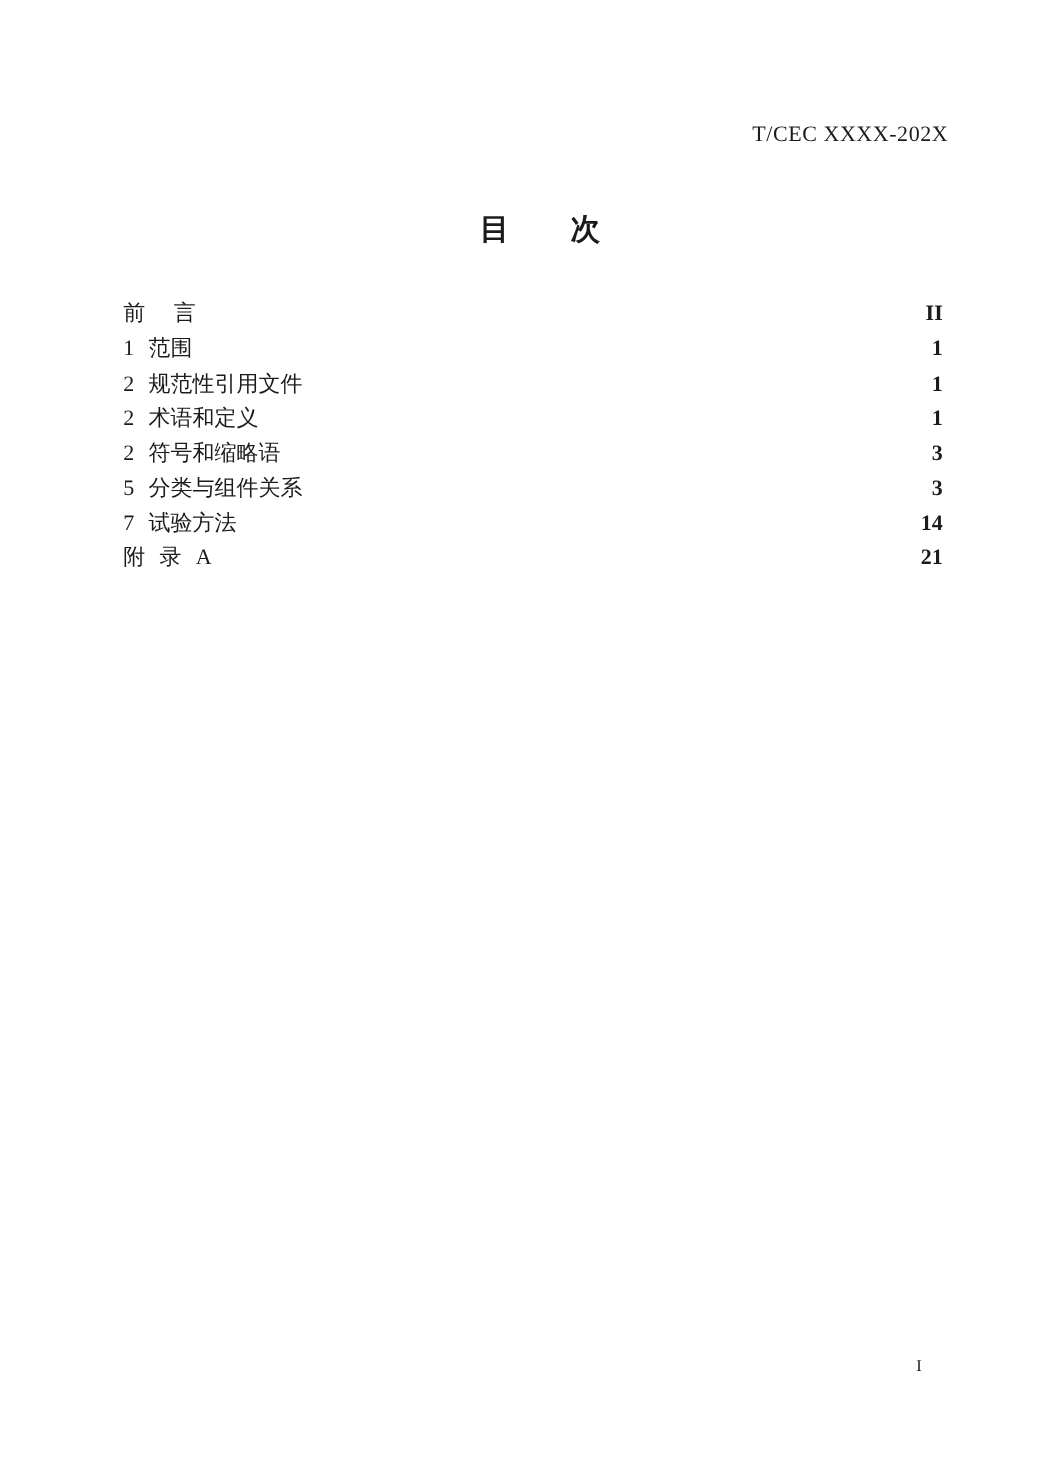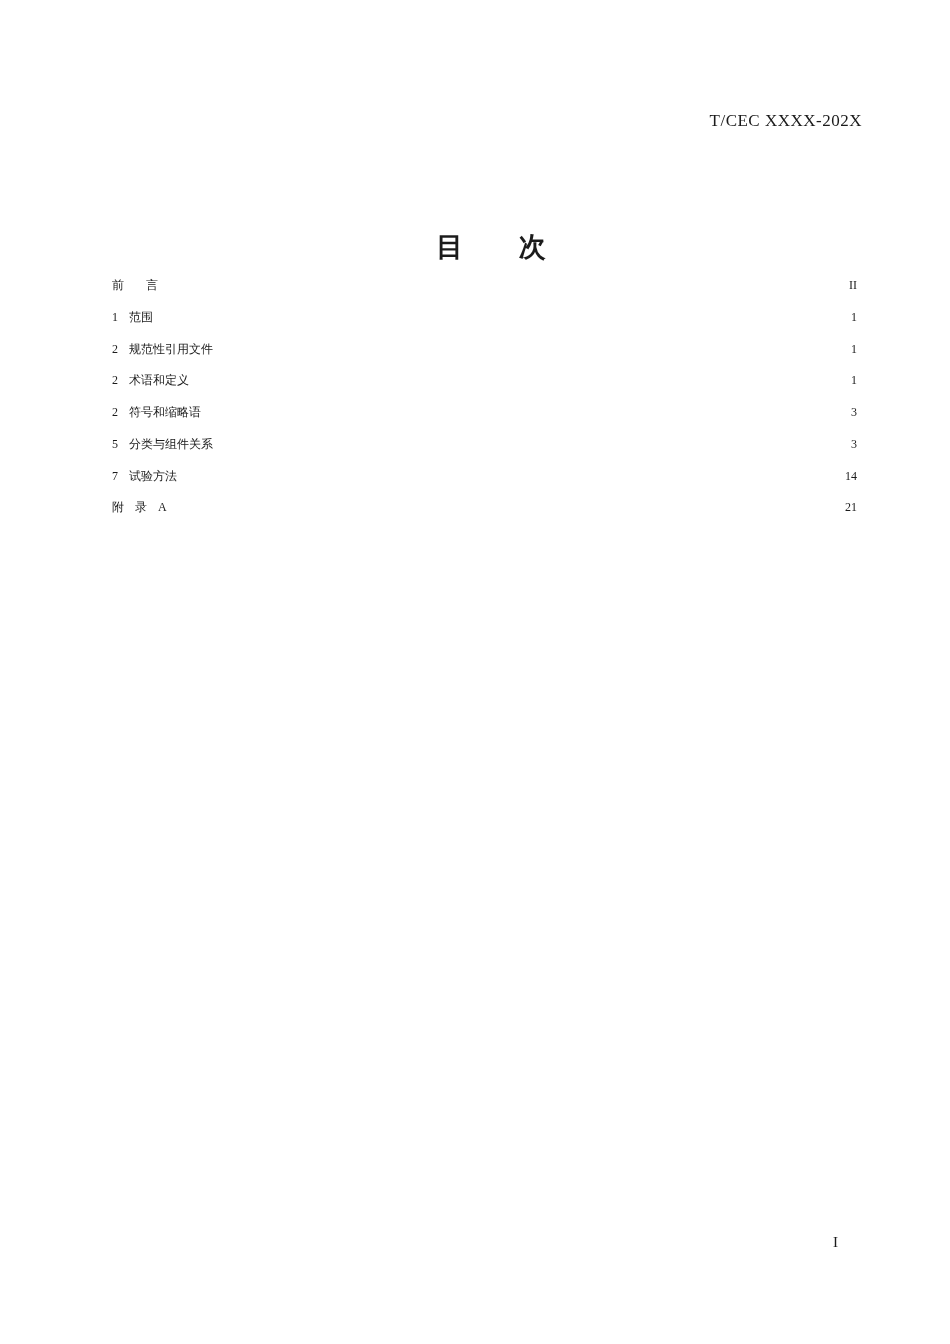--- a/index.html
+++ b/index.html
@@ -14,71 +14,71 @@
     margin: 0 auto;
     background: #ffffff;
     font-family: "Liberation Serif", "DejaVu Serif", serif;
     color: #1b1b1b;
     overflow: hidden;
   }
   .header-code {
     position: absolute;
     top: 111px;
     right: 88px;
-    font-size: 17px;
+    font-size: 20px;
     letter-spacing: 0.5px;
     white-space: pre;
   }
   .doc-title {
     position: absolute;
     top: 190px;
     left: 0;
     width: 100%;
     text-align: center;
     padding-left: 33px;
     box-sizing: border-box;
     font-family: "Liberation Sans", "DejaVu Sans", sans-serif;
     font-weight: bold;
     font-size: 27px;
     letter-spacing: 1px;
     word-spacing: 46px;
     white-space: pre;
-    margin-top: 39px;
   }
   .toc {
     position: absolute;
     left: 112px;
     right: 93px;
     top: 270px;
   }
   .toc-row {
     display: flex;
     align-items: flex-start;
     height: 31.75px;
     line-height: 31.75px;
-    font-size: 12px;
+    font-size: 20px;
   }
   .toc-label {
     white-space: pre;
     word-spacing: 8px;
     flex: 0 0 auto;
   }
   .toc-dots {
     flex: 1 1 auto;
     margin-left: 6px;
     margin-right: 5px;
     background-image: radial-gradient(circle at 1.2px 1.2px, #222 1.05px, rgba(0,0,0,0) 1.5px);
     background-size: 8px 2.6px;
     background-repeat: repeat-x;
     background-position: 0 19px;
   }
   .toc-page {
     flex: 0 0 auto;
     text-align: right;
     white-space: pre;
+    font-weight: bold;
   }
   .footer-page-number {
     position: absolute;
     left: 833px;
     top: 1234px;
     font-size: 15px;
   }
 </style>
 </head>
 <body>

